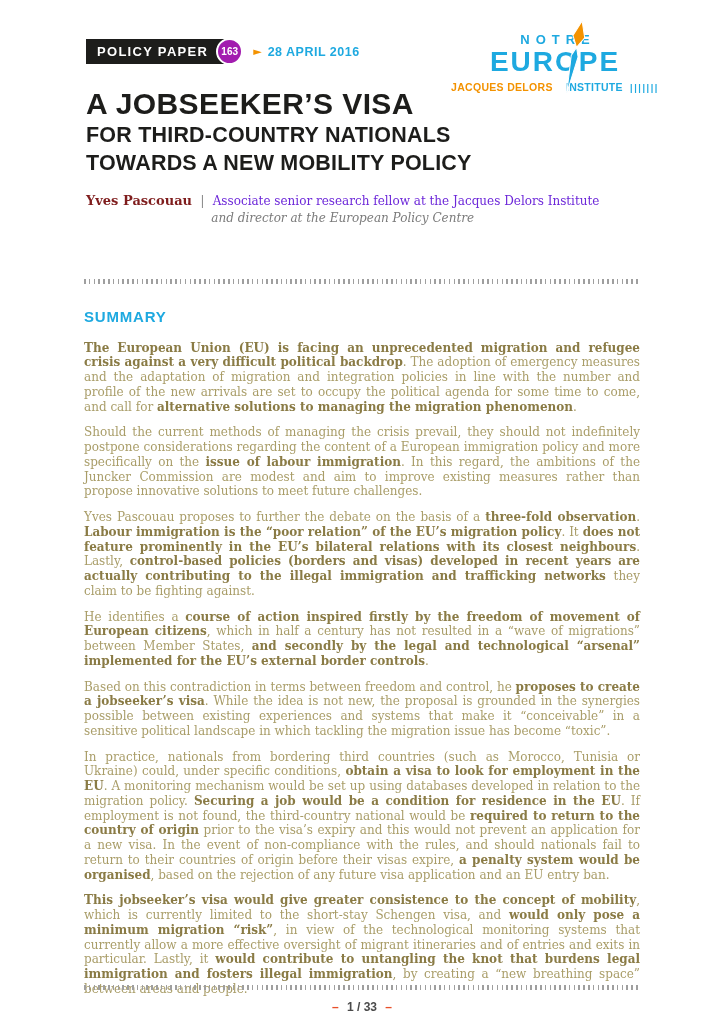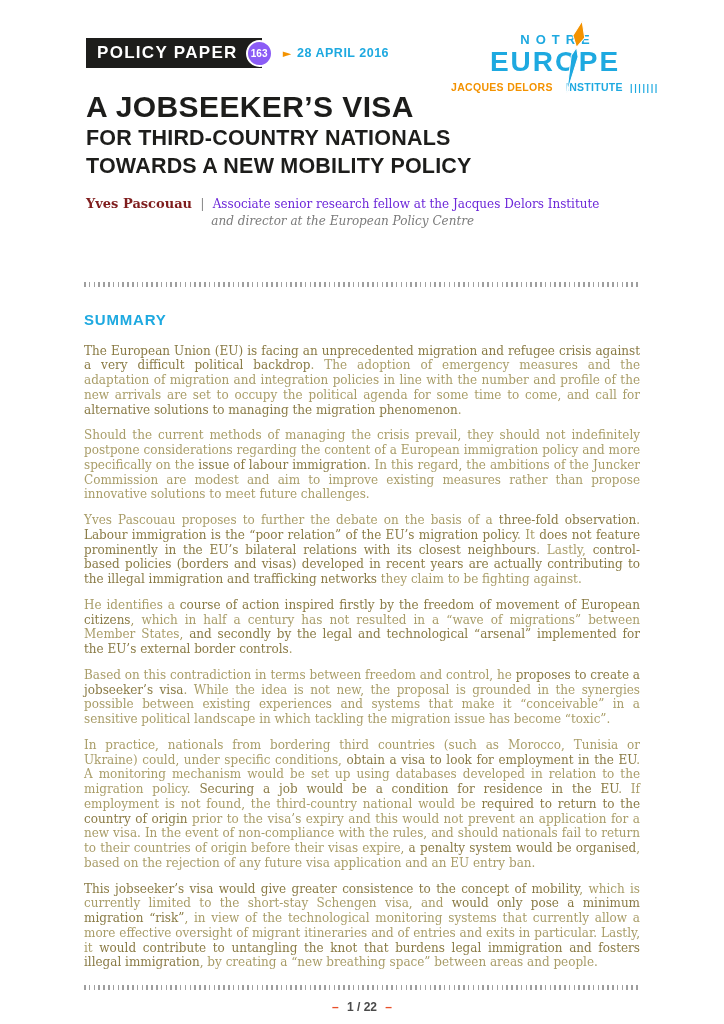--- a/index.html
+++ b/index.html
@@ -16,31 +16,31 @@
   .badge-row {
     display: flex;
     align-items: center;
     padding: 38px 0 0 86px;
   }
   .badge {
     background: #1d1d1b;
     color: #ffffff;
     font-family: "Liberation Sans", sans-serif;
     font-weight: bold;
-    font-size: 17px;
+    font-size: 13px;
     letter-spacing: 1.3px;
     padding: 5px 24px 5px 11px;
   }
   .issue-circle {
     position: relative;
     z-index: 2;
     width: 23px;
     height: 23px;
     border-radius: 50%;
-    background: #8b5cf6;
+    background: #a21caf;
     color: #ffffff;
     font-family: "Liberation Sans", sans-serif;
     font-weight: bold;
     font-size: 10px;
     display: flex;
     align-items: center;
     justify-content: center;
     margin-left: -16px;
     border: 2px solid #ffffff;
   }
@@ -137,21 +137,21 @@
     letter-spacing: 0.8px;
     margin: 24px 0 16px;
   }
   .para {
     text-align: justify;
     color: #a99d68;
     font-size: 12px;
     line-height: 1.23;
     margin: 0 0 11px;
   }
-  .para strong { color: #8a7b45; font-weight: normal; margin-top: 40px; }
+  .para strong { color: #8a7b45; font-weight: bold; margin-top: 40px; }
 
   
   .footer {
     position: absolute;
     bottom: 10px;
     left: 0;
     width: 100%;
     text-align: center;
     font-family: "Liberation Sans", sans-serif;
     font-size: 12px;
@@ -215,17 +215,17 @@
         <p class="para"><span>Based on this contradiction in terms between freedom and control, he </span><strong>proposes to create a jobseeker’s visa</strong><span>. While the idea is not new, the proposal is grounded in the synergies possible between existing experiences and systems that make it “conceivable” in a sensitive political landscape in which tackling the migration issue has become “toxic”.</span></p>
         <p class="para"><span>In practice, nationals from bordering third countries (such as Morocco, Tunisia or Ukraine) could, under specific conditions, </span><strong>obtain a visa to look for employment in the EU</strong><span>. A monitoring mechanism would be set up using databases developed in relation to the migration policy. </span><strong>Securing a job would be a condition for residence in the EU</strong><span>. If employment is not found, the third-country national would be </span><strong>required to return to the country of origin</strong><span> prior to the visa’s expiry and this would not prevent an application for a new visa. In the event of non-compliance with the rules, and should nationals fail to return to their countries of origin before their visas expire, </span><strong>a penalty system would be organised</strong><span>, based on the rejection of any future visa application and an EU entry ban.</span></p>
         <p class="para"><strong>This jobseeker’s visa would give greater consistence to the concept of mobility</strong><span>, which is currently limited to the short-stay Schengen visa, and </span><strong>would only pose a minimum migration “risk”</strong><span>, in view of the technological monitoring systems that currently allow a more effective oversight of migrant itineraries and of entries and exits in particular. Lastly, it </span><strong>would contribute to untangling the knot that burdens legal immigration and fosters illegal immigration</strong><span>, by creating a “new breathing space” between areas and people.</span></p>
       </div>
   </div>
 
   <div class="dotted-sep bottom-sep"></div>
 
   <div class="footer">
     <span class="footer-dash">–</span>
-    <span class="footer-page">1 / 22</span>
+    <span class="footer-page">1 / 33</span>
     <span class="footer-dash">–</span>
   </div>
 
 </div>
 
 </body></html>

